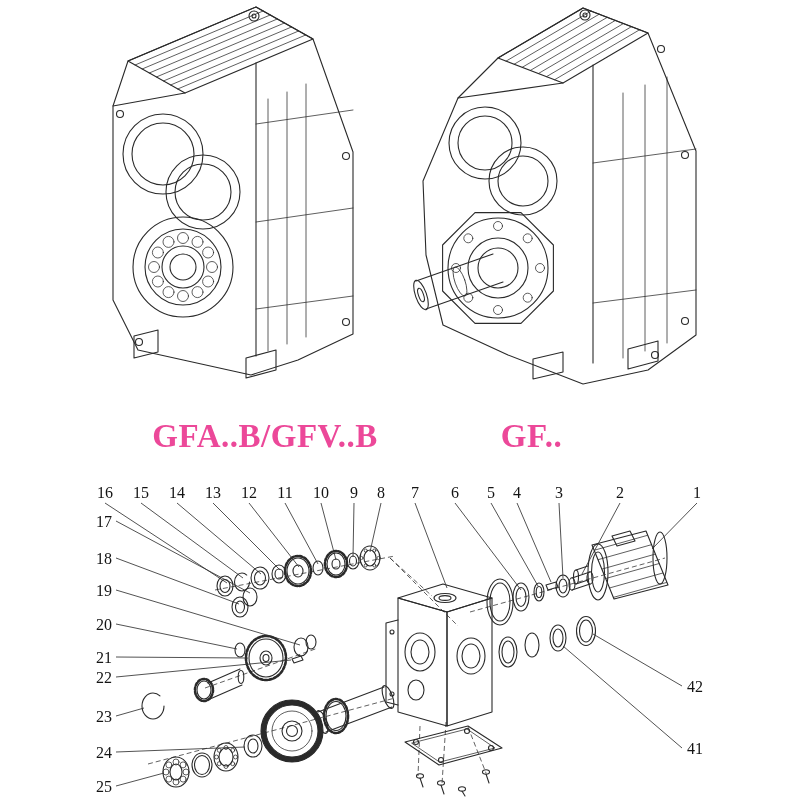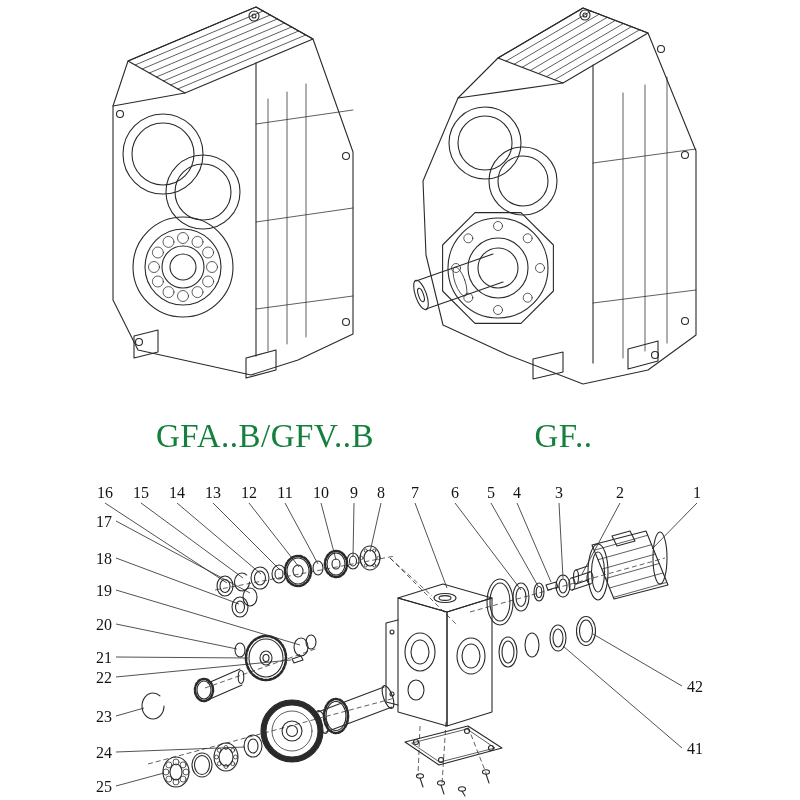--- a/index.html
+++ b/index.html
@@ -7,24 +7,24 @@
         font-family:"Liberation Serif",serif;}
   .page svg{position:absolute;}
   .ln{stroke:#2a2a2a;fill:none;stroke-width:1.1;stroke-linejoin:round;stroke-linecap:round;}
   .thin{stroke-width:0.75;}
   .dash{stroke:#3a3a3a;stroke-width:0.8;stroke-dasharray:5 3;fill:none;}
   .gear{stroke:#2a2a2a;fill:none;stroke-width:2.6;stroke-dasharray:2.6 1.9;}
   .teeth{stroke:#2a2a2a;fill:none;stroke-width:5;stroke-dasharray:2.8 2;}
   .ldr{stroke:#333333;stroke-width:0.85;fill:none;}
   .co{font-family:"Liberation Serif",serif;font-size:16px;fill:#141414;text-anchor:middle;}
   .model-label{position:absolute;top:414px;height:45px;line-height:45px;text-align:center;
-        font-family:"Liberation Serif",serif;font-weight:normal;font-size:33px;color:#15803d;
+        font-family:"Liberation Serif",serif;font-weight:bold;font-size:33px;color:#ec4899;
         letter-spacing:0.5px;}
   .lbl-left{left:100px;width:330px;}
-  .lbl-right{left:456px;width:215px;}
+  .lbl-right{left:424px;width:215px;}
 </style>
 </head>
 <body>
 
 <div class="page">
 
   <svg style="left:106px;top:4px" width="272" height="398" viewBox="0 0 272 398">
     <g class="ln">
       <path d="M150,3 L207,35 L247,148 L247,330 L192,356 L145,371 L32,346 L7,296 L7,102 L22,57 Z"></path>
       <path d="M22,57 L150,3 L207,35 L79,89 Z"></path>

